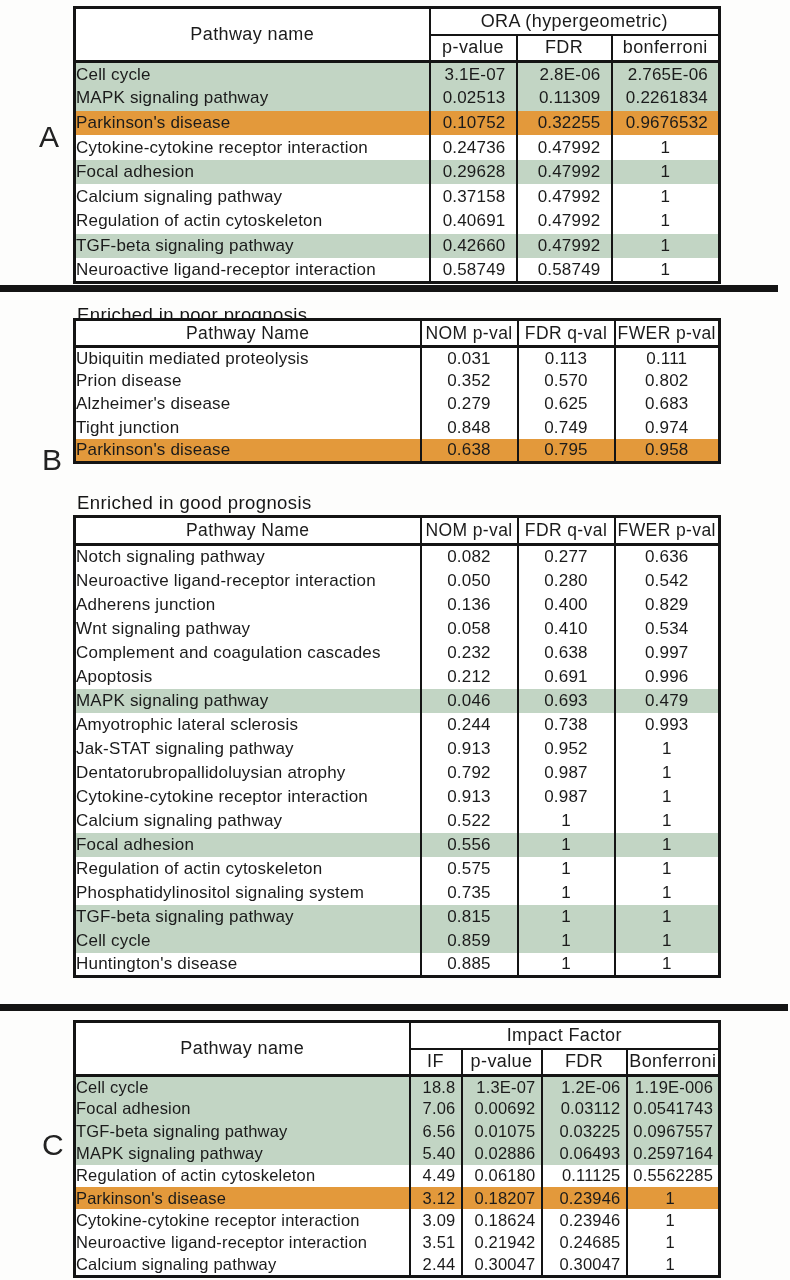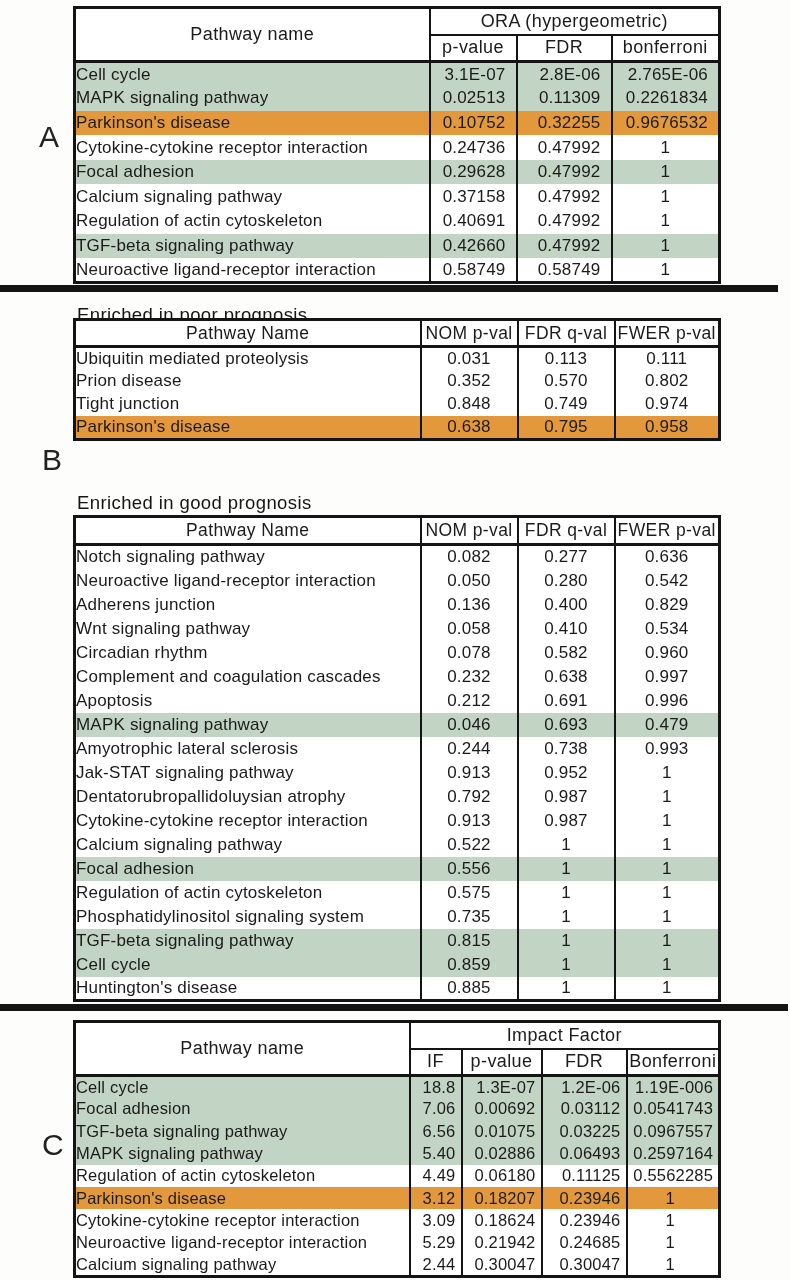--- a/index.html
+++ b/index.html
@@ -154,20 +154,26 @@
           <td class="c-num">0.113</td>
           <td class="c-num">0.111</td>
         </tr>
         <tr>
           <td class="c-name">Prion disease</td>
           <td class="c-num">0.352</td>
           <td class="c-num">0.570</td>
           <td class="c-num">0.802</td>
         </tr>
         <tr>
+          <td class="c-name">Alzheimer's disease</td>
+          <td class="c-num">0.279</td>
+          <td class="c-num">0.625</td>
+          <td class="c-num">0.683</td>
+        </tr>
+        <tr>
           <td class="c-name">Tight junction</td>
           <td class="c-num">0.848</td>
           <td class="c-num">0.749</td>
           <td class="c-num">0.974</td>
         </tr>
         <tr style="background: rgb(227, 153, 59);">
           <td class="c-name">Parkinson's disease</td>
           <td class="c-num">0.638</td>
           <td class="c-num">0.795</td>
           <td class="c-num">0.958</td>
@@ -213,26 +219,20 @@
           <td class="c-num">0.400</td>
           <td class="c-num">0.829</td>
         </tr>
         <tr>
           <td class="c-name">Wnt signaling pathway</td>
           <td class="c-num">0.058</td>
           <td class="c-num">0.410</td>
           <td class="c-num">0.534</td>
         </tr>
         <tr>
-          <td class="c-name">Circadian rhythm</td>
-          <td class="c-num">0.078</td>
-          <td class="c-num">0.582</td>
-          <td class="c-num">0.960</td>
-        </tr>
-        <tr>
           <td class="c-name">Complement and coagulation cascades</td>
           <td class="c-num">0.232</td>
           <td class="c-num">0.638</td>
           <td class="c-num">0.997</td>
         </tr>
         <tr>
           <td class="c-name">Apoptosis</td>
           <td class="c-num">0.212</td>
           <td class="c-num">0.691</td>
           <td class="c-num">0.996</td>
@@ -381,21 +381,21 @@
         </tr>
         <tr>
           <td class="c-name">Cytokine-cytokine receptor interaction</td>
           <td class="c-num">3.09</td>
           <td class="c-num">0.18624</td>
           <td class="c-num">0.23946</td>
           <td class="c-num c-one">1</td>
         </tr>
         <tr>
           <td class="c-name">Neuroactive ligand-receptor interaction</td>
-          <td class="c-num">5.29</td>
+          <td class="c-num">3.51</td>
           <td class="c-num">0.21942</td>
           <td class="c-num">0.24685</td>
           <td class="c-num c-one">1</td>
         </tr>
         <tr>
           <td class="c-name">Calcium signaling pathway</td>
           <td class="c-num">2.44</td>
           <td class="c-num">0.30047</td>
           <td class="c-num">0.30047</td>
           <td class="c-num c-one">1</td>

